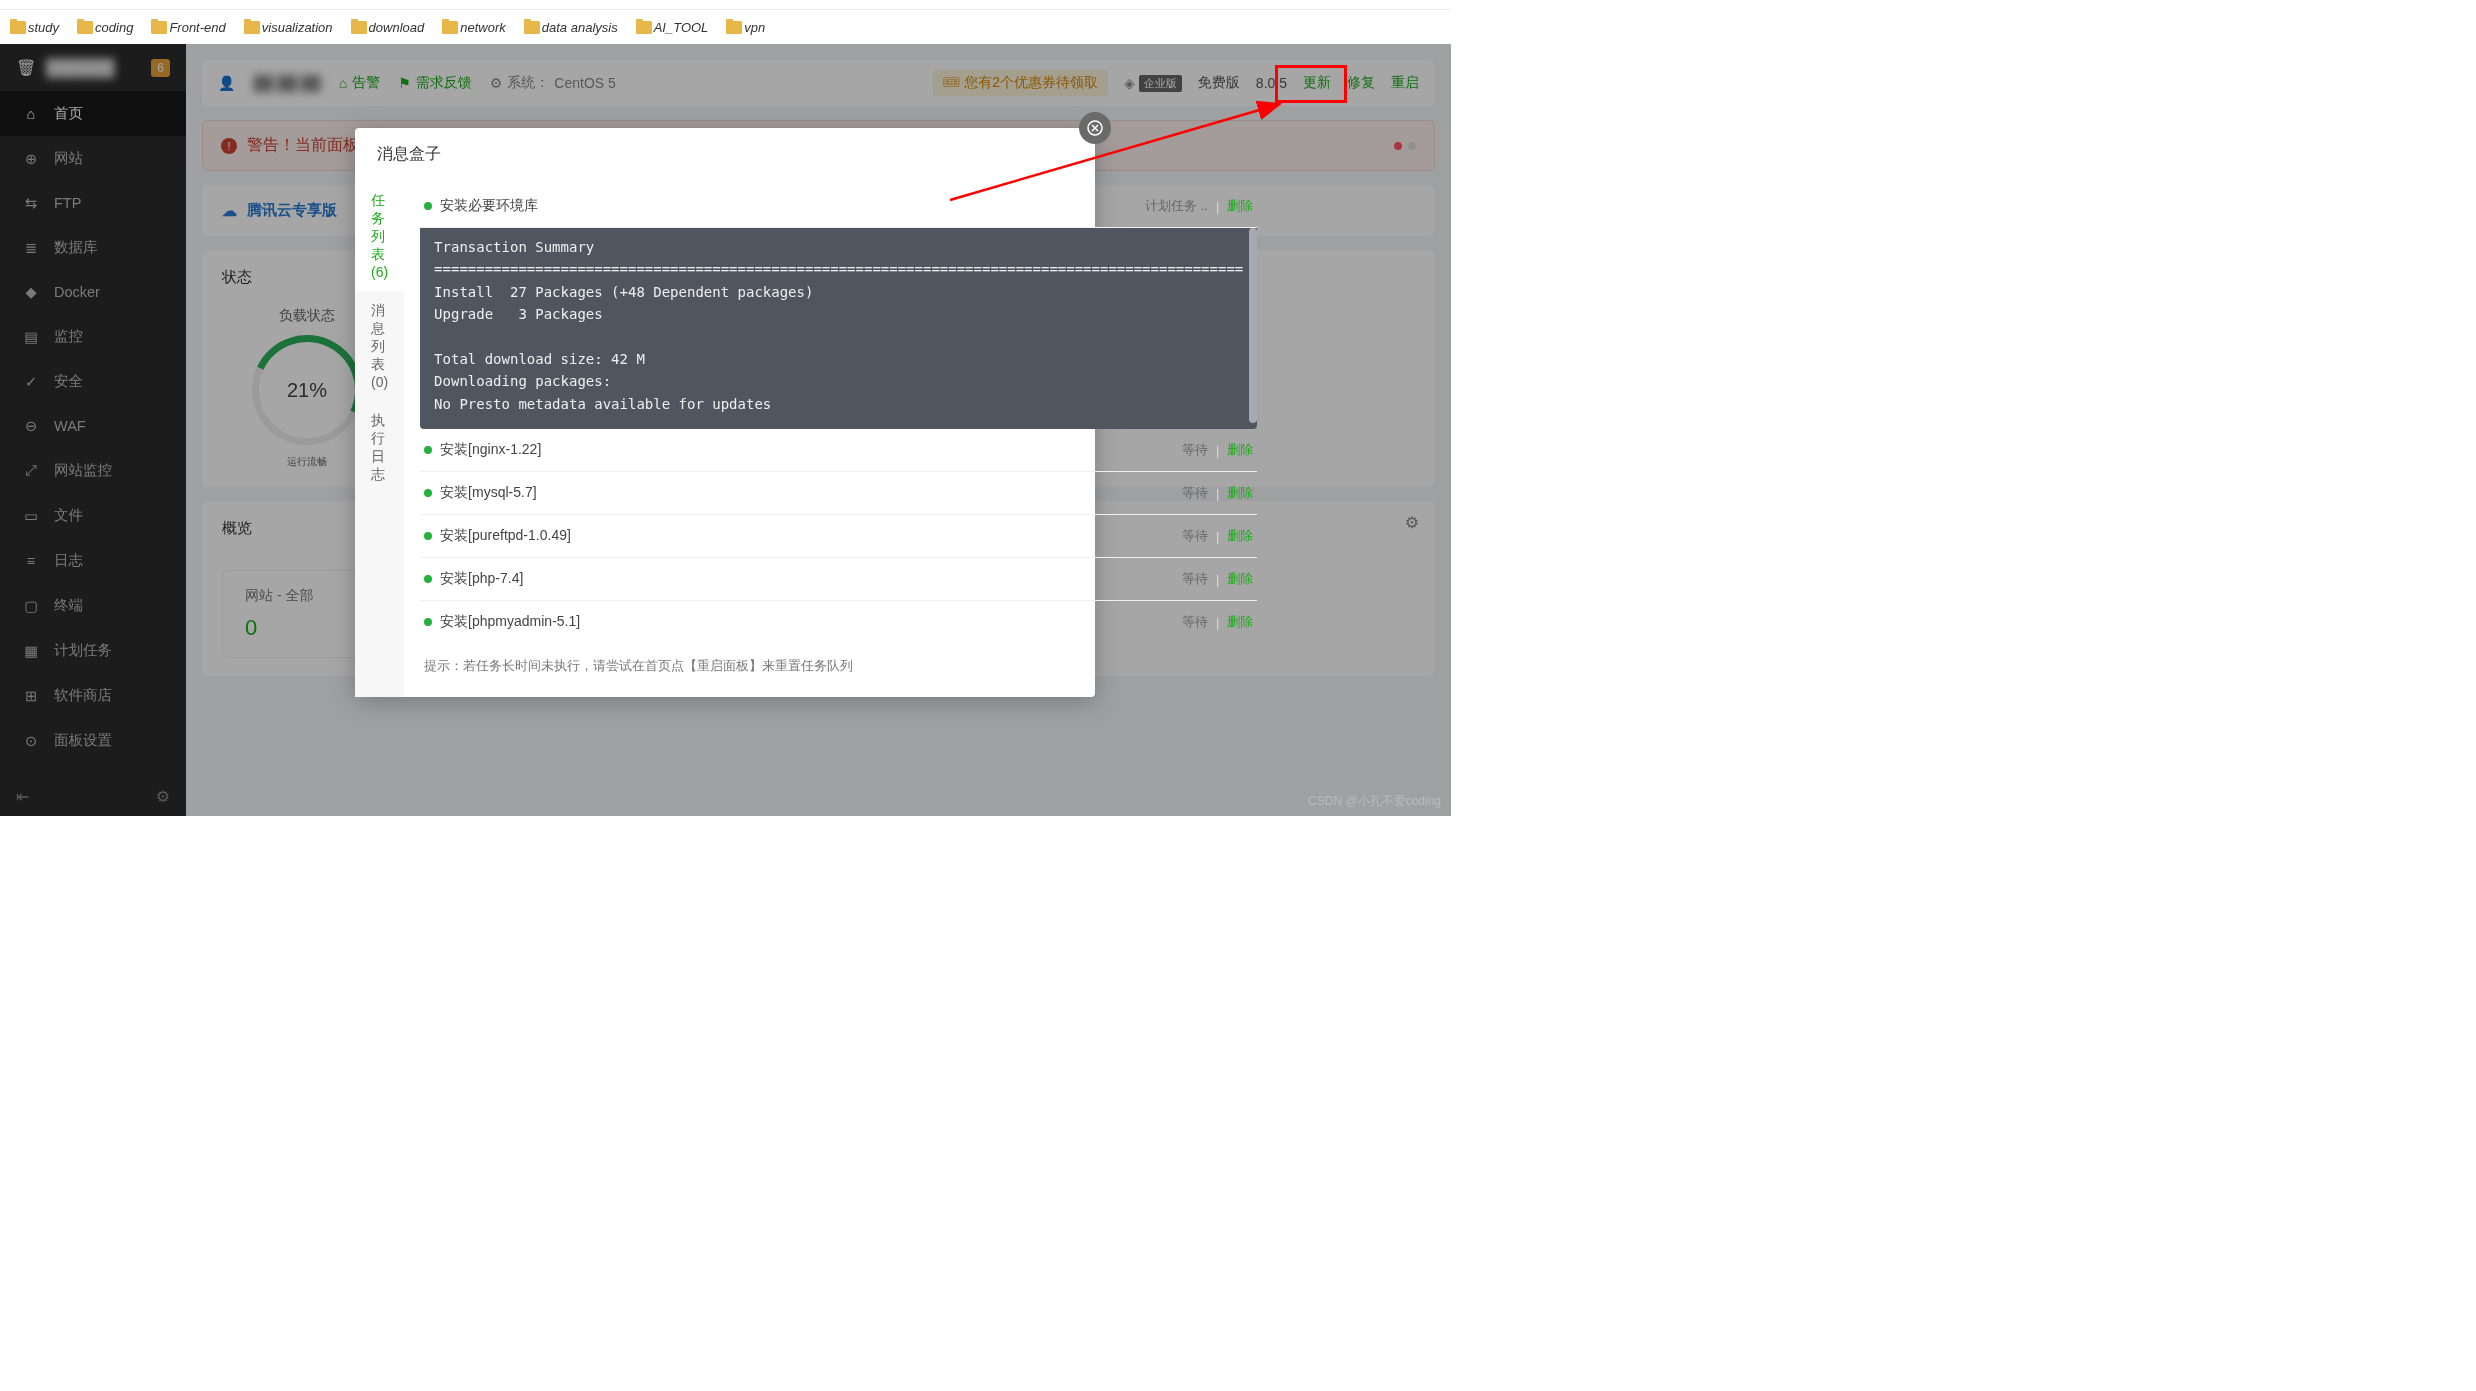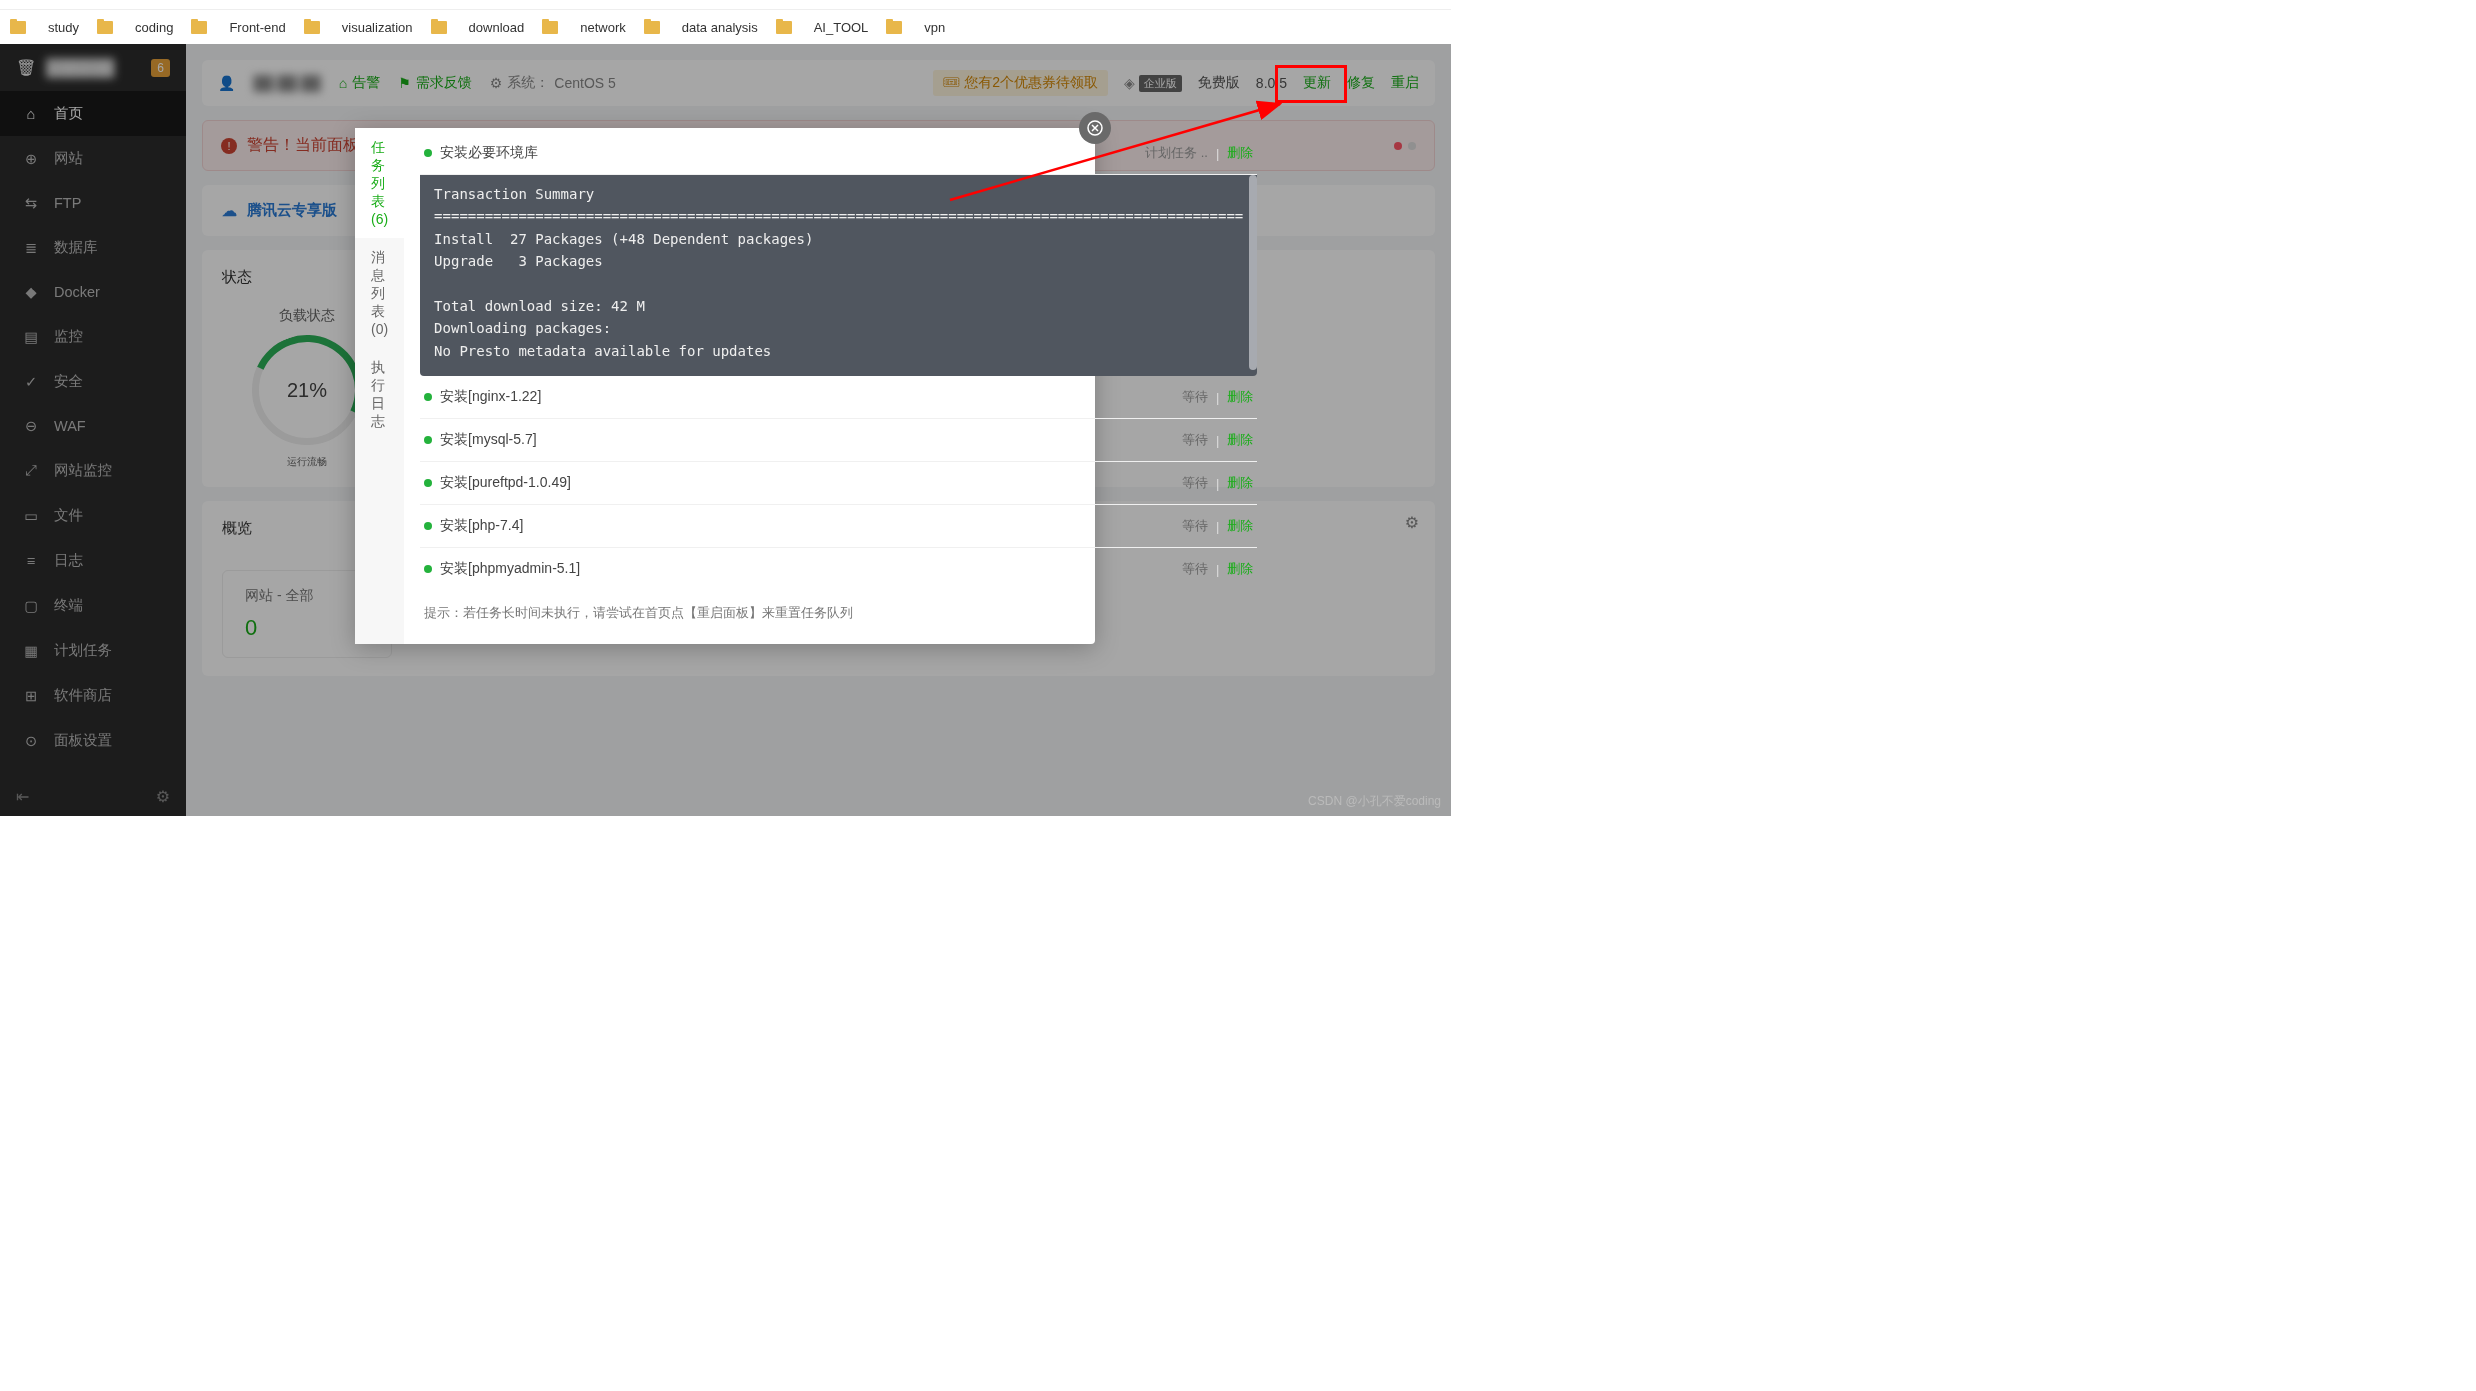--- a/index.html
+++ b/index.html
@@ -1,21 +1,21 @@
 <!DOCTYPE html>
 <html><head>
 <meta charset="utf-8">
 <style>
 * { margin: 0; padding: 0; box-sizing: border-box; font-family: -apple-system, BlinkMacSystemFont, "Segoe UI", sans-serif; }
 body { background: #fff; width: 1451px; height: 816px; overflow: hidden; position: relative; }
 
 
 .browser-top { height: 10px; background: #fff; border-bottom: 1px solid #eee; }
 .bookmarks { display: flex; align-items: center; gap: 18px; padding: 6px 10px; background: #fff; height: 34px; }
-.bookmark { display: flex; align-items: center; gap: 22px; font-size: 13px; color: #333; cursor: pointer; }
+.bookmark { display: flex; align-items: center; gap: 2px; font-size: 13px; color: #333; cursor: pointer; font-style: italic; }
 .folder-icon { width: 16px; height: 13px; background: #e8b74a; border-radius: 1px; position: relative; }
 .folder-icon::before { content: ""; position: absolute; top: -2px; left: 0; width: 7px; height: 3px; background: #e8b74a; border-radius: 1px 1px 0 0; }
 
 
 .app { display: flex; height: calc(100% - 44px); position: relative; }
 .sidebar { width: 186px; background: #2c2c2c; color: #bbb; display: flex; flex-direction: column; position: relative; }
 .sidebar-header { display: flex; align-items: center; gap: 10px; padding: 14px 16px; color: #eee; }
 .header-blur { filter: blur(4px); color: #ddd; font-weight: 600; }
 .badge-count { background: #e8a23a; color: #fff; font-size: 12px; border-radius: 3px; padding: 2px 6px; margin-left: auto; }
 .nav-item { display: flex; align-items: center; gap: 14px; padding: 13px 22px; font-size: 14.5px; color: #bbb; cursor: pointer; }
@@ -268,20 +268,21 @@
 </div>
 
 <div class="overlay"></div>
 <div class="modal">
   <div class="modal-close">
     <svg width="16" height="16" viewBox="0 0 16 16">
         <circle cx="8" cy="8" r="7" fill="none" stroke="#fff" stroke-width="1.5"></circle>
         <path d="M5 5l6 6M11 5l-6 6" stroke="#fff" stroke-width="1.5"></path>
       </svg>
   </div>
+  <div class="modal-title">消息盒子</div>
   <div class="modal-body">
     <div class="modal-tabs">
       <div class="mtab active">任务列表 (6)</div>
       <div class="mtab">消息列表 (0)</div>
       <div class="mtab">执行日志</div>
     </div>
     <div class="modal-content">
       <div class="task-row">
         <span class="dot-green"></span>
         <span>安装必要环境库</span>

